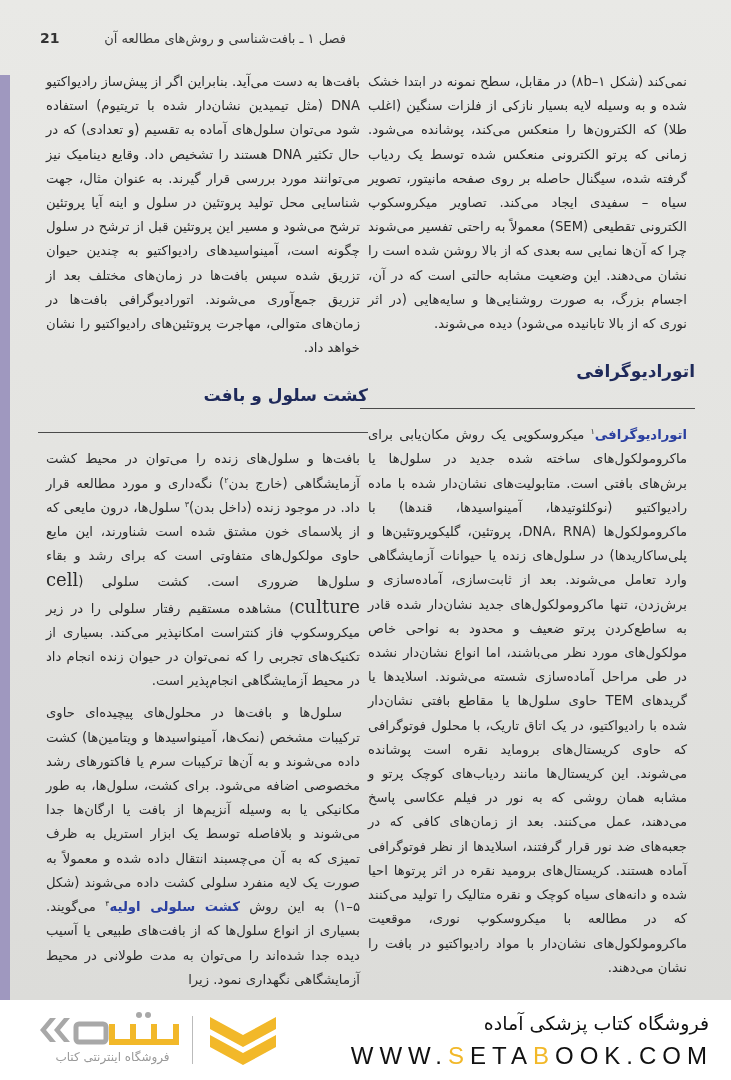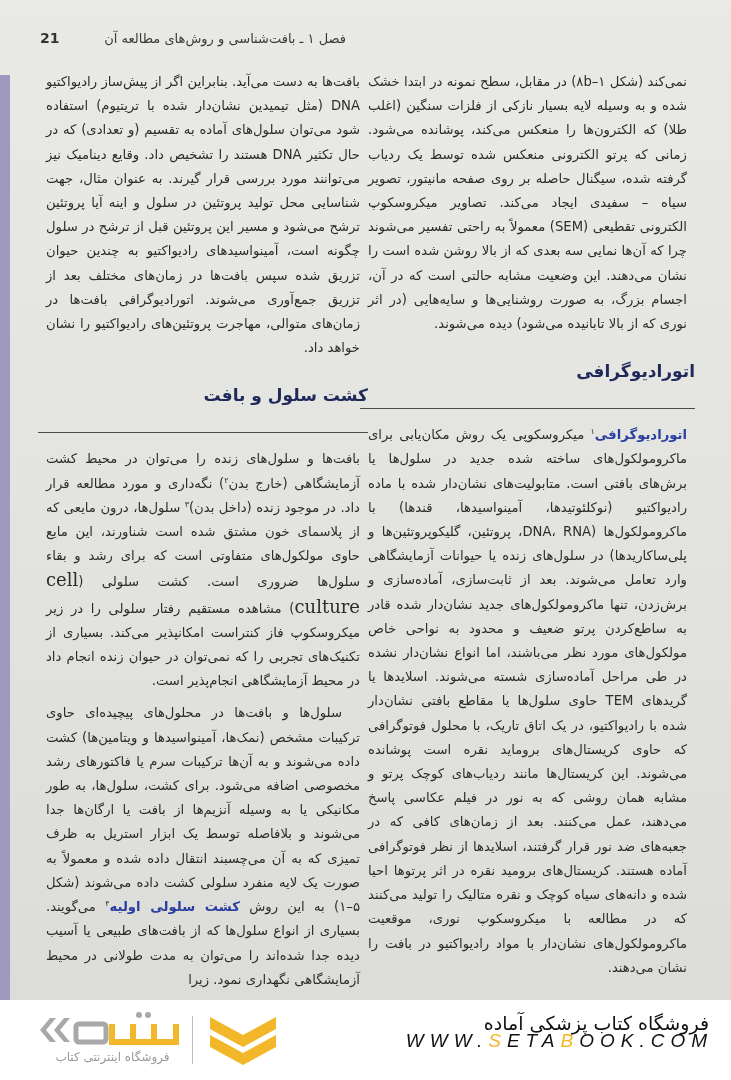--- a/index.html
+++ b/index.html
@@ -48,24 +48,23 @@
 
   .footer {
     position: absolute; left: 0; top: 1000px; width: 731px; height: 80px;
     background: #ffffff;
   }
   .footer .store-name {
     position: absolute; right: 22px; top: 12px; direction: rtl;
     font-size: 19px; color: #111;
   }
   .footer .url {
-    position: absolute; right: 18px; top: 30px;
-    font-size: 19px; letter-spacing: 6px; color: #111;
+    position: absolute; right: 18px; top: 42px;
+    font-size: 24px; letter-spacing: 6px; color: #111;
     font-family: "Liberation Sans", sans-serif;
-    font-style: italic;
   }
   .footer .url .hl { color: #f2b829; }
   .logo-chevrons { position: absolute; left: 208px; top: 13px; width: 70px; height: 54px; }
   .logo-divider { position: absolute; left: 192px; top: 16px; width: 1px; height: 48px; background: #bbb; }
   .logo-word { position: absolute; left: 36px; top: 10px; width: 150px; height: 40px; }
   .logo-sub {
     position: absolute; left: 40px; top: 50px; width: 145px; direction: rtl; text-align: center;
     font-size: 12px; color: #999;
   }
 </style>

